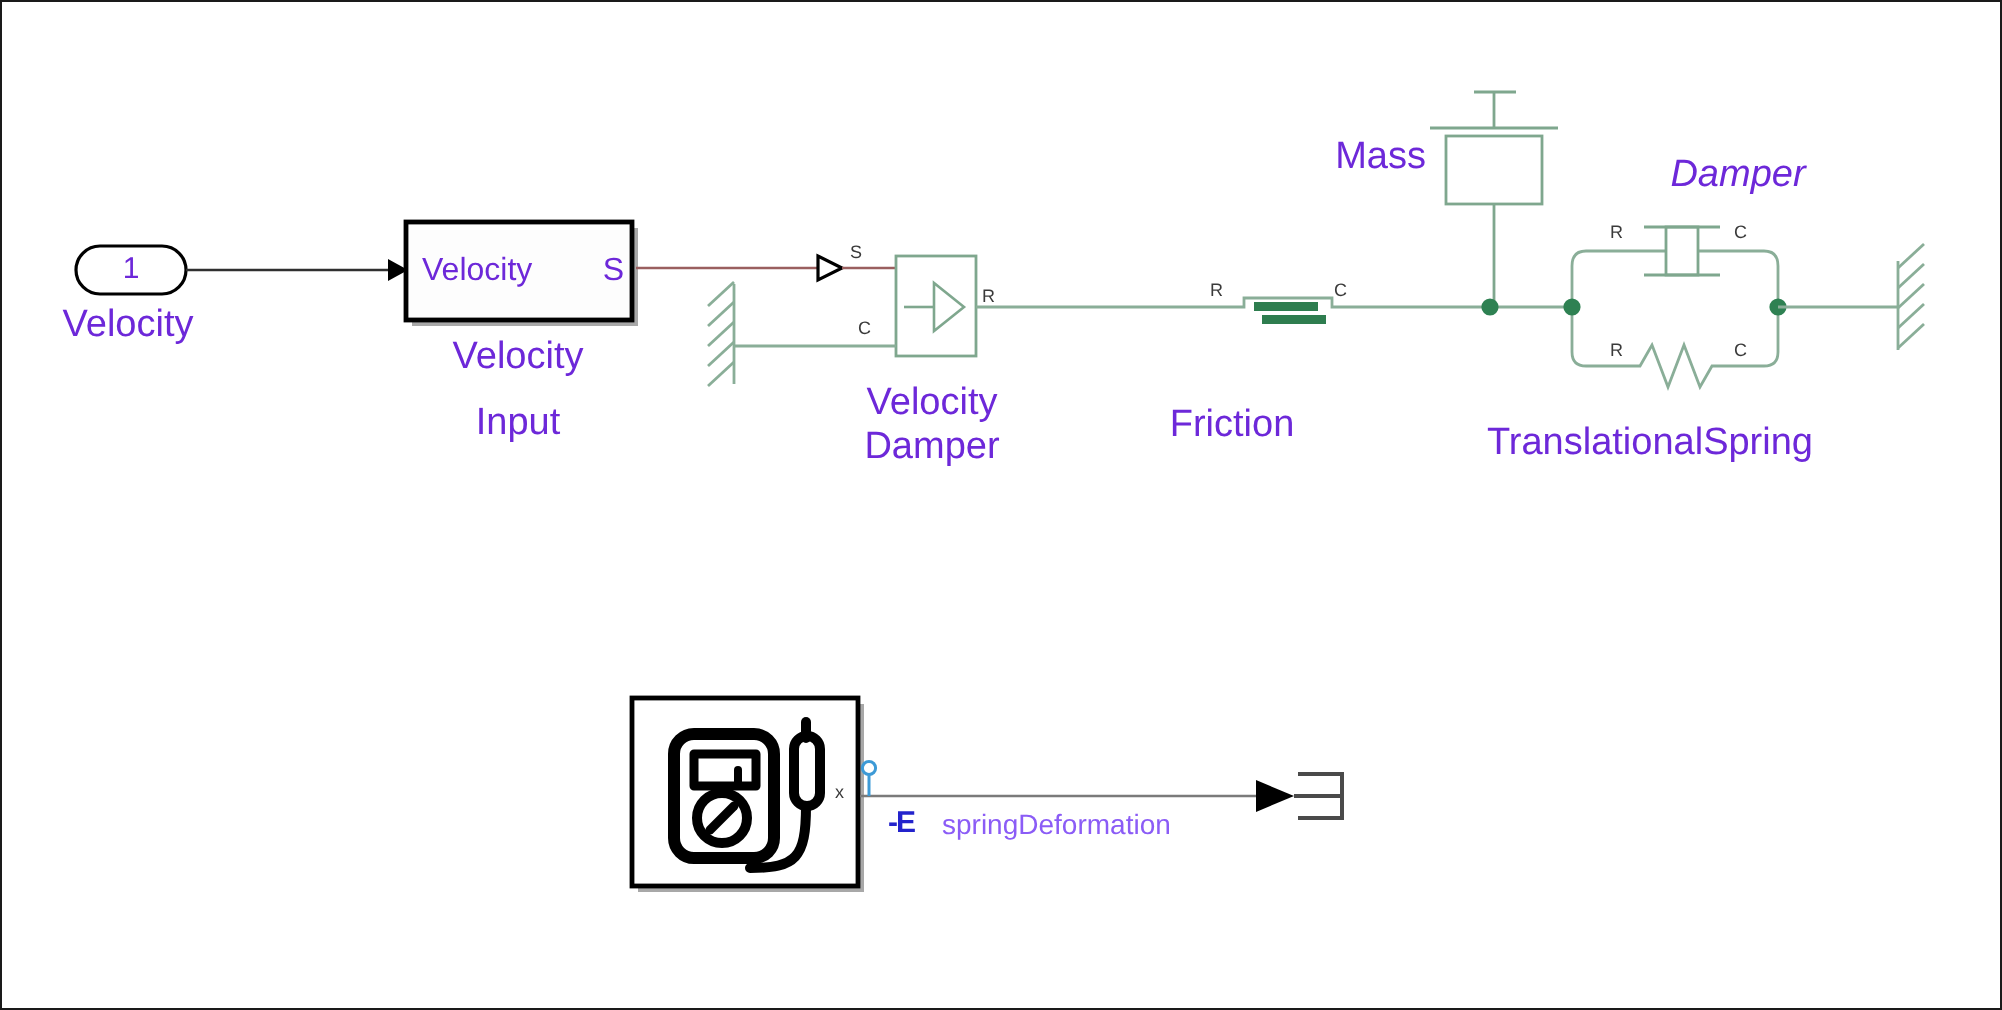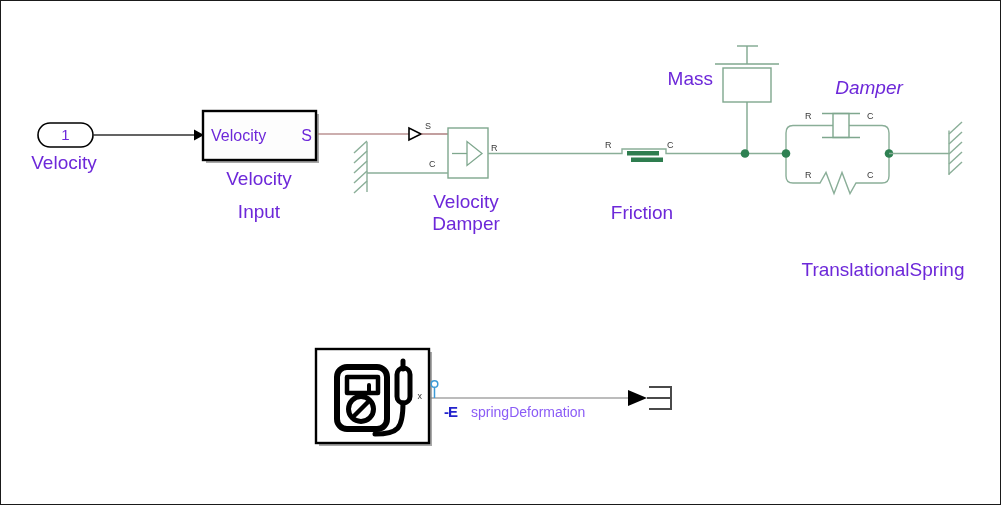--- a/index.html
+++ b/index.html
@@ -140,30 +140,30 @@
   <div class="lbl blockname" style="left:198px; top:200px; width:120px;">Input</div>
 
   <div class="lbl portlbl" style="left:424px; top:120px;">S</div>
   <div class="lbl portlbl" style="left:428px; top:158px;">C</div>
   <div class="lbl portlbl" style="left:490px; top:142px;">R</div>
   <div class="lbl blockname" style="left:405px; top:190px; width:120px;">Velocity</div>
   <div class="lbl blockname" style="left:405px; top:212px; width:120px;">Damper</div>
 
   <div class="lbl portlbl" style="left:604px; top:139px;">R</div>
   <div class="lbl portlbl" style="left:666px; top:139px;">C</div>
-  <div class="lbl blockname" style="left:571px; top:201px; width:140px;">Friction</div>
+  <div class="lbl blockname" style="left:545px; top:201px; width:140px;">Friction</div>
 
   <div class="lbl blockname" style="left:612px; top:67px; width:100px; text-align:right;">Mass</div>
 
   <div class="lbl blockname" style="left:824px; top:76px; width:88px;font-style:italic;">Damper</div>
   <div class="lbl portlbl" style="left:804px; top:110px;">R</div>
   <div class="lbl portlbl" style="left:866px; top:110px;">C</div>
 
   <div class="lbl portlbl" style="left:804px; top:169px;">R</div>
   <div class="lbl portlbl" style="left:866px; top:169px;">C</div>
-  <div class="lbl blockname" style="left:780px; top:210px; width:204px;margin-top:48px;">TranslationalSpring</div>
+  <div class="lbl blockname" style="left:722px; top:210px; width:204px;">TranslationalSpring</div>
 
   <div class="lbl portlbl" style="left:413px; top:390px; width:8px; text-align:right;">x</div>
 
   <div class="lbl badge" style="left:443px; top:402px;">-E</div>
   <div class="lbl signame" style="left:470px; top:403px;">springDeformation</div>
 
 </div>
 
 </body></html>

